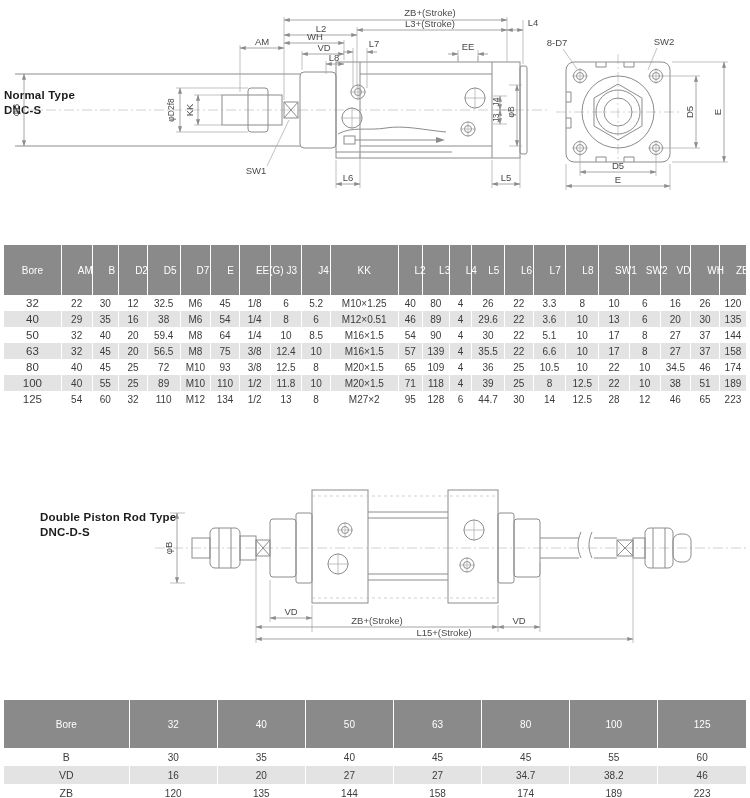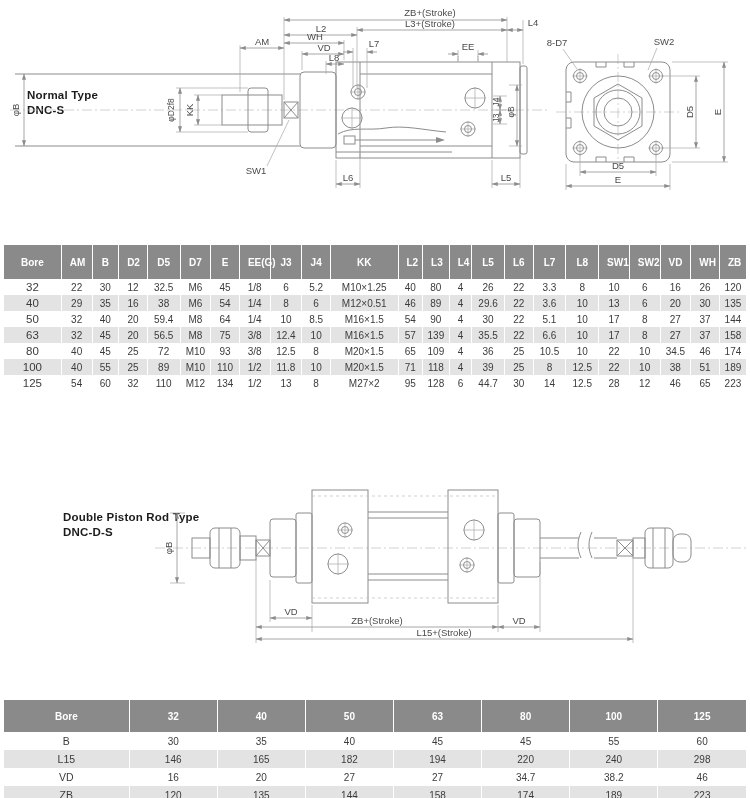--- a/index.html
+++ b/index.html
@@ -1,34 +1,34 @@
 <!DOCTYPE html>
 <html style="--header-bg: #8a8a8a; --header-tx: #ffffff; --row-alt: #e3e3e3; --body-tx: #3c3c3c;"><head>
 <meta charset="utf-8">
 <style>
   html,body { margin:0; padding:0; }
   body {
     width:750px; height:798px; position:relative; overflow:hidden;
     background:#ffffff; font-family:"Liberation Sans", sans-serif;
   }
   .dwg { position:absolute; left:0; }
-  .dwg-title { position:absolute; left:27px; font-weight:bold; font-size:11.5px; color:#1c1c1c; line-height:15px; letter-spacing:0.2px; }
+  .dwg-title { position:absolute; left:4px; font-weight:bold; font-size:11.5px; color:#1c1c1c; line-height:15px; letter-spacing:0.2px; }
   
   .ol   { stroke:#8c8c8c; fill:none; stroke-width:1; }
   .thin { stroke:#a8a8a8; fill:none; stroke-width:0.7; }
   .dim  { stroke:#8f8f8f; fill:none; stroke-width:0.8; }
   .cl   { stroke:#bdbdbd; fill:none; stroke-width:0.7; stroke-dasharray:10 3 2 3; }
   .dsh  { stroke:#bdbdbd; fill:none; stroke-width:0.7; stroke-dasharray:3 3; }
   text.dt { fill:#4a4a4a; font-size:9.5px; font-family:"Liberation Sans", sans-serif; }
   text.dts { fill:#4a4a4a; font-size:8.5px; font-family:"Liberation Sans", sans-serif; }
   
   .tbl-wrap { position:absolute; left:4px; }
   table { border-collapse:collapse; table-layout:fixed; width:742px; }
-  th { background:var(--header-bg,#8a8a8a); color:var(--header-tx,#ffffff); font-weight:bold;
-       font-size:10px; padding:8px; text-align:center; border-right:1px solid #fff; }
+  th { background:var(--header-bg,#8a8a8a); color:var(--header-tx,#ffffff); font-weight:normal;
+       font-size:10px; padding:16px; text-align:center; border-right:1px solid #fff; }
   td { font-size:10px; color:var(--body-tx,#3c3c3c); padding:0; text-align:center; border-right:1px solid #fff; }
   th:last-child, td:last-child { border-right:none; }
   tbody tr:nth-child(even) { background:var(--row-alt,#e3e3e3); }
   #table1 th { height:18px; }
   #table1 td { height:16px; }
   #table1 td:first-child { font-size:11.5px; }
   #table2 th { height:16px; }
   #table2 td { height:18px; }
   #table2 td:first-child { font-size:10.5px; }
 </style>
@@ -554,30 +554,20 @@
           <td>B</td>
           <td>30</td>
           <td>35</td>
           <td>40</td>
           <td>45</td>
           <td>45</td>
           <td>55</td>
           <td>60</td>
         </tr>
         <tr>
-          <td>L15</td>
-          <td>146</td>
-          <td>165</td>
-          <td>182</td>
-          <td>194</td>
-          <td>220</td>
-          <td>240</td>
-          <td>298</td>
-        </tr>
-        <tr>
           <td>VD</td>
           <td>16</td>
           <td>20</td>
           <td>27</td>
           <td>27</td>
           <td>34.7</td>
           <td>38.2</td>
           <td>46</td>
         </tr>
         <tr>

